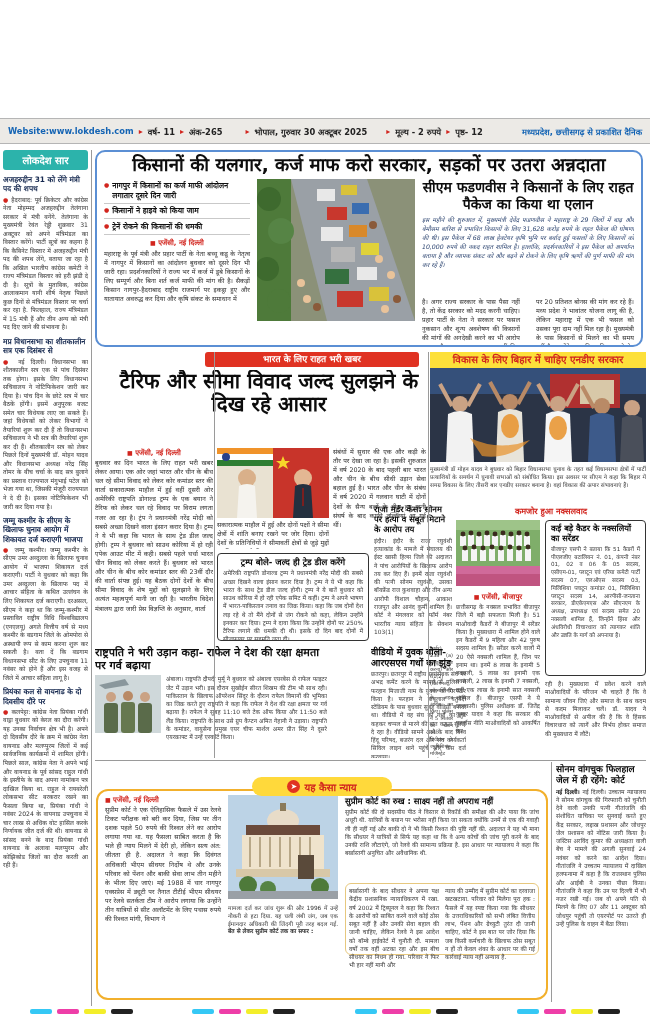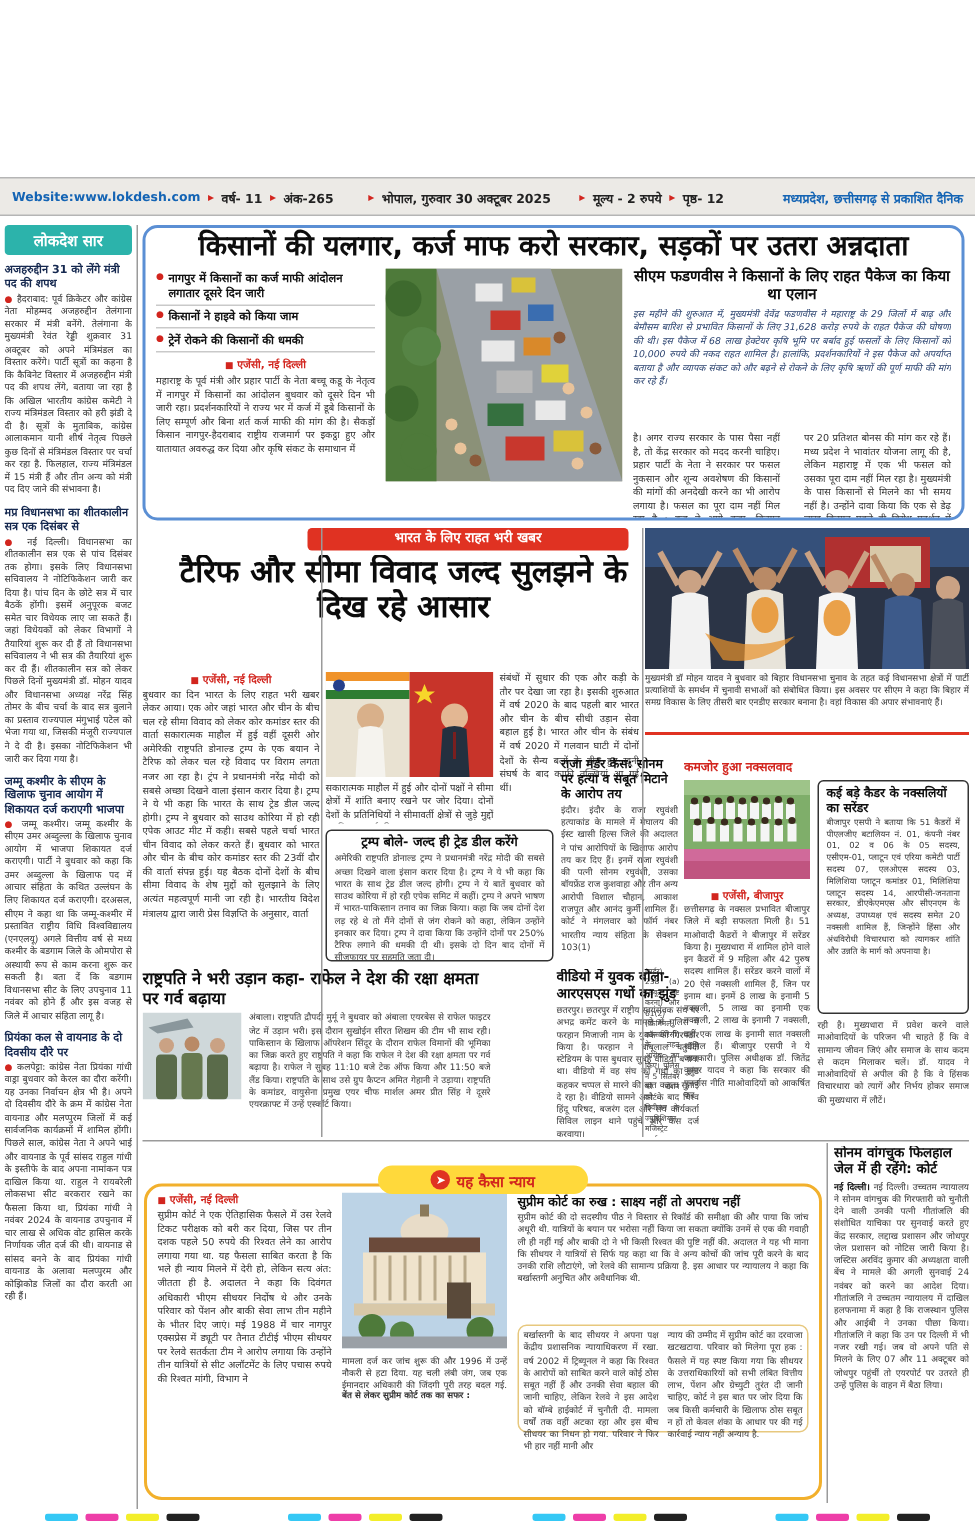--- a/index.html
+++ b/index.html
@@ -26,30 +26,30 @@
   .sb-head{background:#2cb3ab;color:#fff;font-weight:bold;font-size:10px;text-align:center;
            padding:3px 2px;border-radius:3px;}
   .sb-title{font-weight:bold;font-size:7.4px;line-height:1.25;color:#15284f;margin:5px 0 2px;}
   .sb-body{font-size:6.1px;line-height:1.4;color:#333;text-align:justify;}
   .dot{color:#d2251e;font-size:6px;}
   
   .lead-box{border:2px solid #5b8fd4;border-radius:10px;box-sizing:border-box;padding:3px 7px;}
   .lead-headline{font-size:18.5px;font-weight:800;color:#0d0d0d;text-align:center;line-height:1.12;}
   .lead-bullet{display:flex;gap:3px;font-size:7.6px;font-weight:bold;line-height:1.25;
                padding:2.5px 0;border-bottom:1px solid #c9c9c9;color:#111;}
-  .pkg-title{font-size:10px;font-weight:800;text-align:center;line-height:1.25;color:#0d0d0d;}
+  .pkg-title{font-size:14px;font-weight:800;text-align:center;line-height:1.25;color:#0d0d0d;}
   .pkg-body{font-size:6.2px;font-style:italic;color:#2c4470;line-height:1.45;text-align:justify;margin-top:2px;}
   .kicker-red{background:#e03222;color:#fff;font-weight:bold;font-size:9px;text-align:center;
               border-radius:3px;line-height:15px;}
   .kicker-yellow{background:#fde03a;color:#d2251e;font-weight:800;font-size:10px;text-align:center;line-height:16px;}
   .big-h2{font-size:20.5px;font-weight:800;text-align:center;line-height:1.1;color:#0b0b0b;}
   .h3{font-weight:800;color:#0d0d0d;line-height:1.2;}
   .box-frame{border:1.5px solid #333;box-sizing:border-box;padding:3px 5px;}
   .cap{font-size:5.8px;line-height:1.35;color:#333;text-align:justify;}
-  .red-kick{color:#d2251e;font-weight:800;text-align:left;}
+  .red-kick{color:#d2251e;font-weight:800;text-align:center;}
   
   .tte-box{border:2px solid #f2b02c;border-radius:12px;box-sizing:border-box;}
   .tte-pill{background:#ffd93b;border-radius:10px;display:flex;align-items:center;gap:4px;
             justify-content:center;font-weight:800;color:#d2251e;font-size:10px;}
   .tg-circle{width:13px;height:13px;border-radius:50%;background:#e03222;color:#fff;font-size:8px;
              display:flex;align-items:center;justify-content:center;}
   .subhead{font-weight:800;font-size:8.4px;color:#0d0d0d;}
   .twocol-frame{border:1px solid #e7c87e;border-radius:6px;padding:3px;box-sizing:border-box;display:flex;gap:6px;}
   .regmark{display:flex;gap:5px;}
   .regmark span{width:22px;height:5px;border-radius:2px;display:block;}
@@ -187,20 +187,21 @@
     <div class="tiny-txt jt" style="height:66px;margin-top:2px;">अमेरिकी राष्ट्रपति डोनाल्ड ट्रम्प ने प्रधानमंत्री नरेंद्र मोदी की सबसे अच्छा दिखने वाला इंसान करार दिया है। ट्रम्प ने ये भी कहा कि भारत के साथ ट्रेड डील जल्द होगी। ट्रम्प ने ये बातें बुधवार को साउथ कोरिया में हो रही एपेक समिट में कहीं। ट्रम्प ने अपने भाषण में भारत-पाकिस्तान तनाव का जिक्र किया। कहा कि जब दोनों देश लड़ रहे थे तो मैंने दोनों से जंग रोकने को कहा, लेकिन उन्होंने इनकार कर दिया। ट्रम्प ने दावा किया कि उन्होंने दोनों पर 250% टैरिफ लगाने की धमकी दी थी। इसके दो दिन बाद दोनों में सीजफायर पर सहमति जता दी।</div>
   </div>
 
   <div class="abs" style="left:374px;top:505px;width:78px;height:136px;">
     <div class="h3" style="font-size:8.3px;">राजा मर्डर केस: सोनम पर हत्या व सबूत मिटाने के आरोप तय</div>
     <div class="tiny-txt jt" style="height:92px;margin-top:2px;">इंदौर। इंदौर के राजा रघुवंशी हत्याकांड के मामले में मेघालय की ईस्ट खासी हिल्स जिले की अदालत ने पांच आरोपियों के खिलाफ आरोप तय कर दिए हैं। इनमें राजा रघुवंशी की पत्नी सोनम रघुवंशी, उसका बॉयफ्रेंड राज कुशवाहा और तीन अन्य आरोपी विशाल चौहान, आकाश राजपूत और आनंद कुर्मी शामिल हैं। कोर्ट ने मंगलवार को फॉर्म नंबर भारतीय न्याय संहिता के सेक्शन 103(1)</div>
   </div>
   <div class="abs tiny-txt jt" style="left:430px;top:645px;width:23px;height:113px;font-size:5.0px;">(मर्डर), 238 (a) (सबूत नष्ट करना) और 61(2) (क्रिमिनल कॉन्सपिरेसी) के तहत आरोप तय किए। पुलिस ने 5 सितंबर को सेशन कोर्ट-डिवीजन के ज्यूडिशियल मजिस्ट्रेट फर्स्ट क्लास की कोर्ट में 790 पेज की चार्जशीट पेश की थी। इस मामले में सुनवाई जल्द शुरू होने की उम्मीद है। आरोपी करीब 5 बार निचली अदालतों में जमानत की अर्जी लगा चुके हैं। जो खारिज की गई है।</div>
 
   <div class="abs" style="left:430px;top:352px;width:216px;height:150px;">
+    <div class="kicker-yellow">विकास के लिए बिहार में चाहिए एनडीए सरकार</div>
     <div>
       <svg width="216" height="94" viewBox="0 0 216 94" preserveAspectRatio="none">
         <rect width="216" height="94" fill="#2b3446"></rect>
         <rect x="0" y="0" width="216" height="26" fill="#35507a"></rect>
         <rect x="120" y="6" width="70" height="34" fill="#b03030"></rect>
         <rect x="150" y="12" width="34" height="24" fill="#d8c8a8"></rect>
         <circle cx="30" cy="36" r="8" fill="#caa284"></circle>
           <path d="M18 46 Q30 40 42 46 L44 94 L16 94 Z" fill="#f2f2f2"></path>
         <path d="M22 38 L10 16" stroke="#caa284" stroke-width="4"></path>
           <path d="M38 38 L50 16" stroke="#caa284" stroke-width="4"></path>

